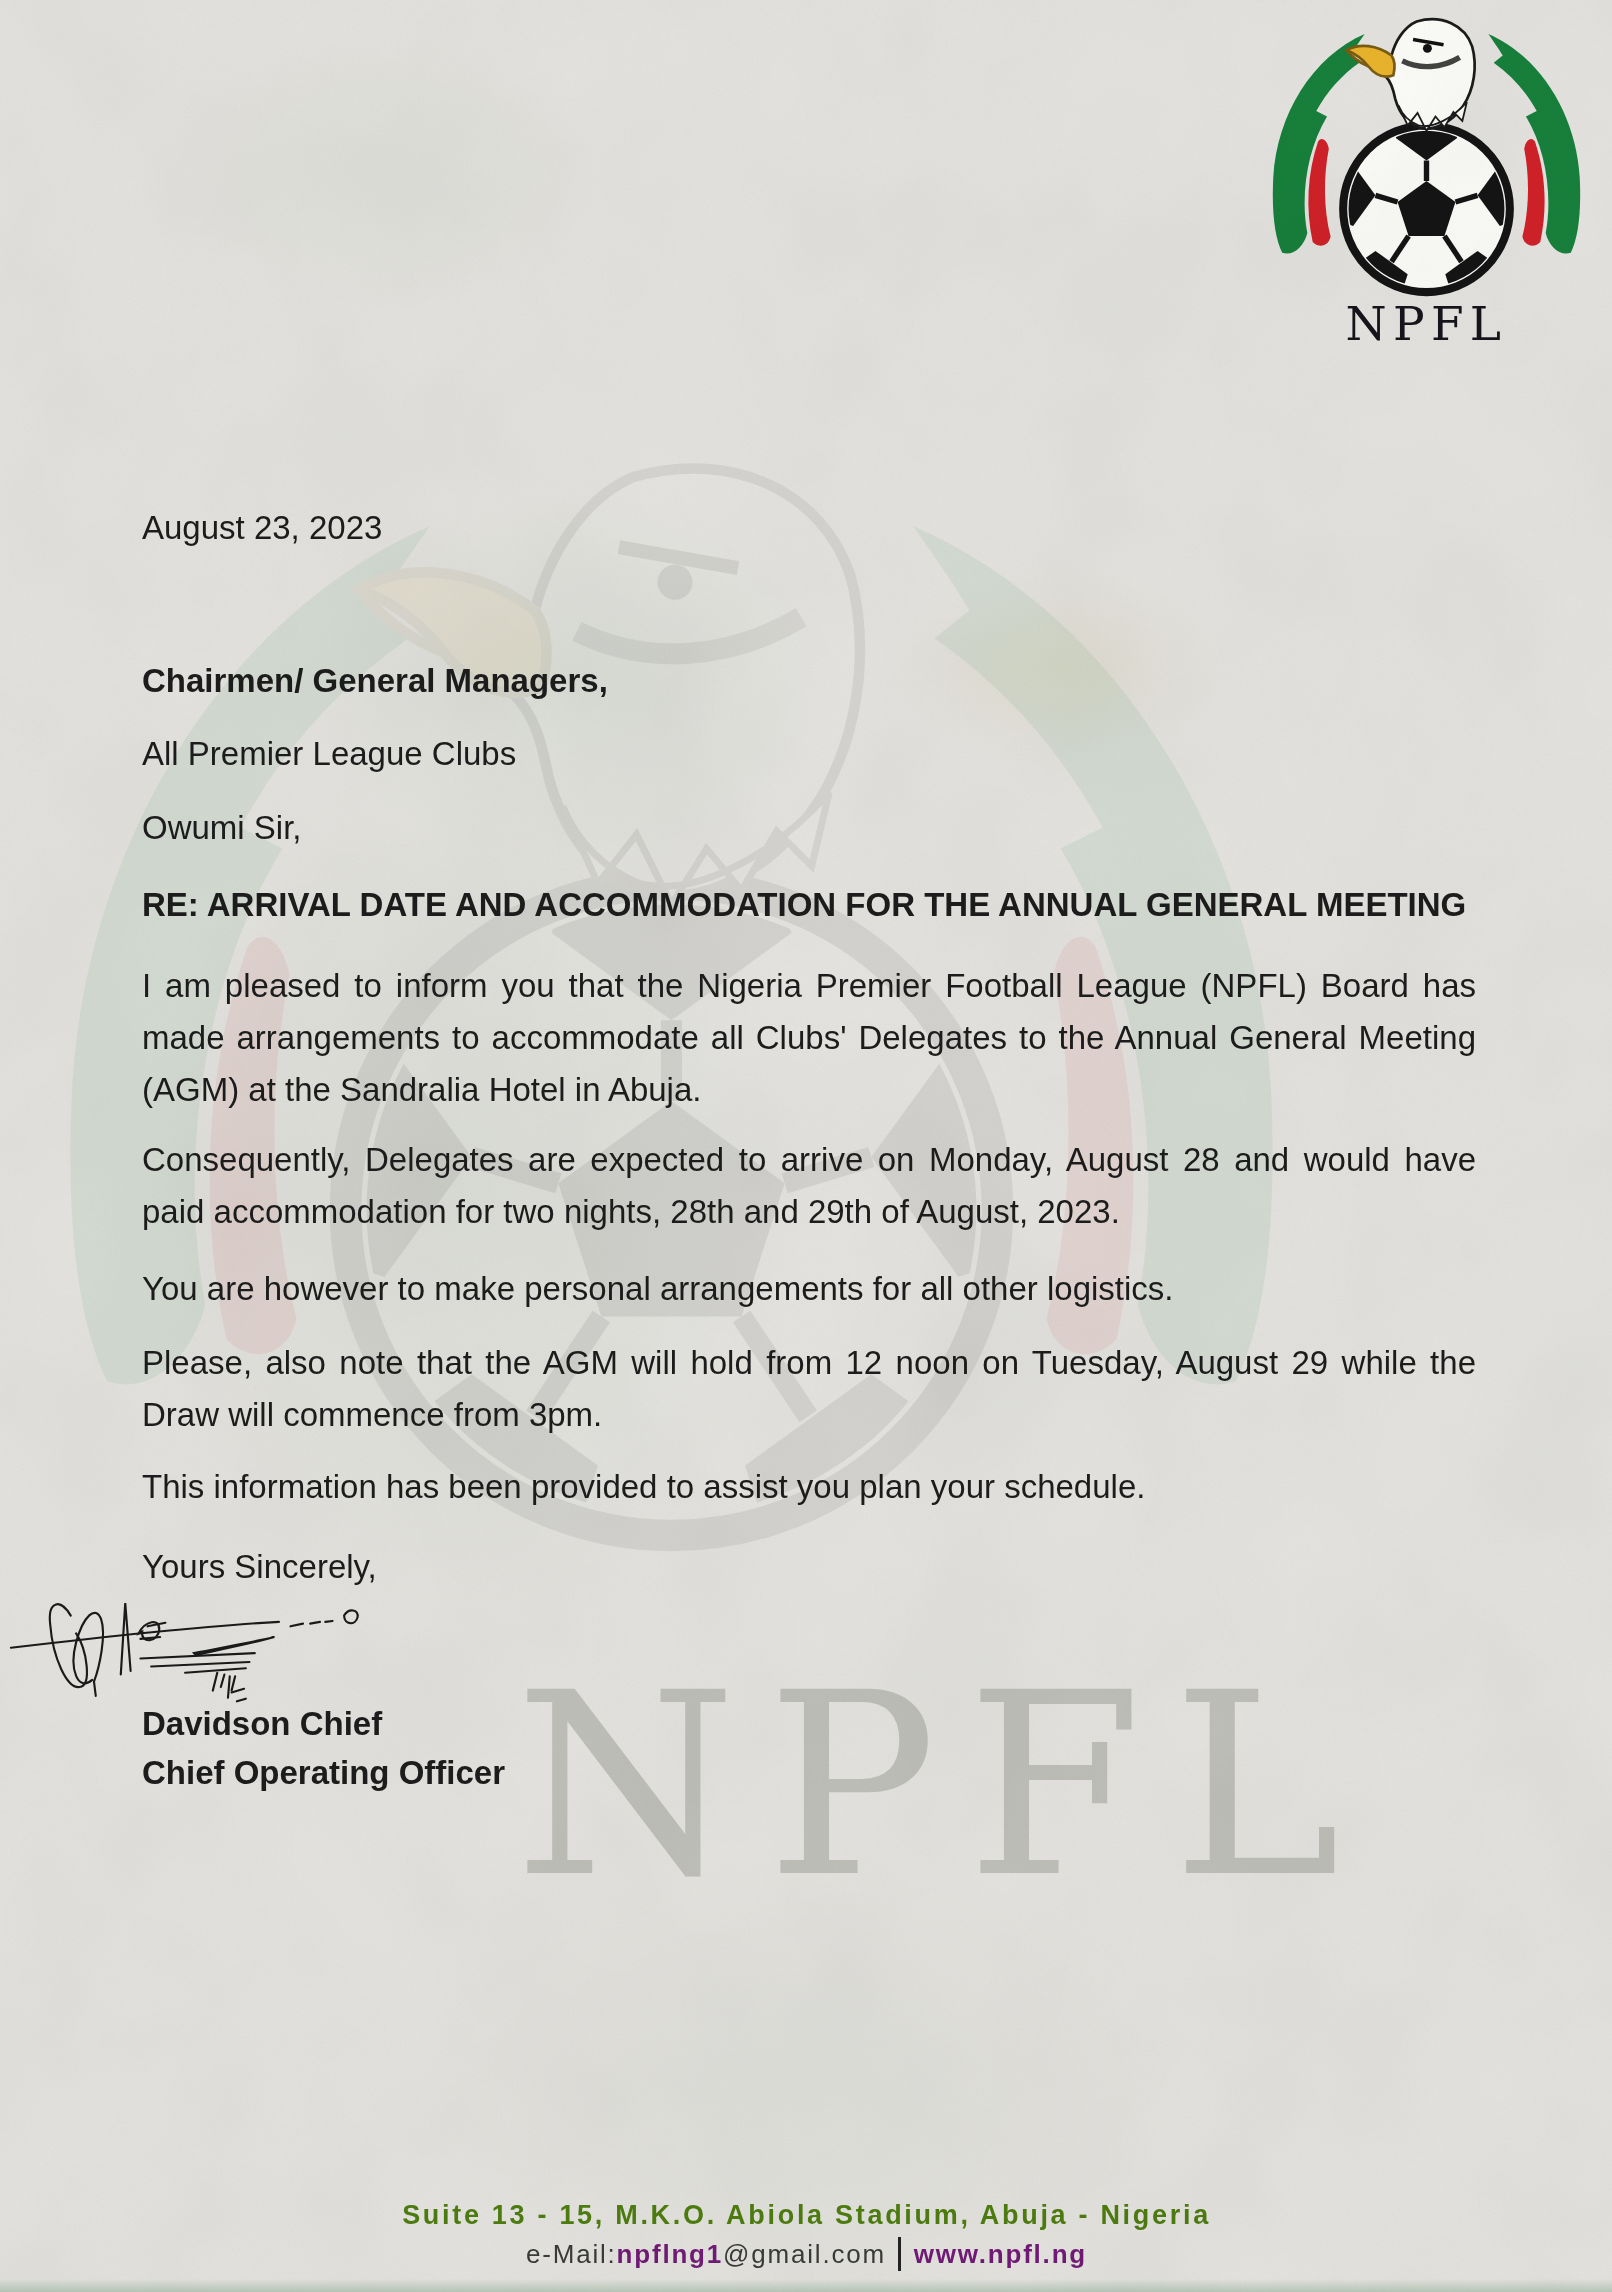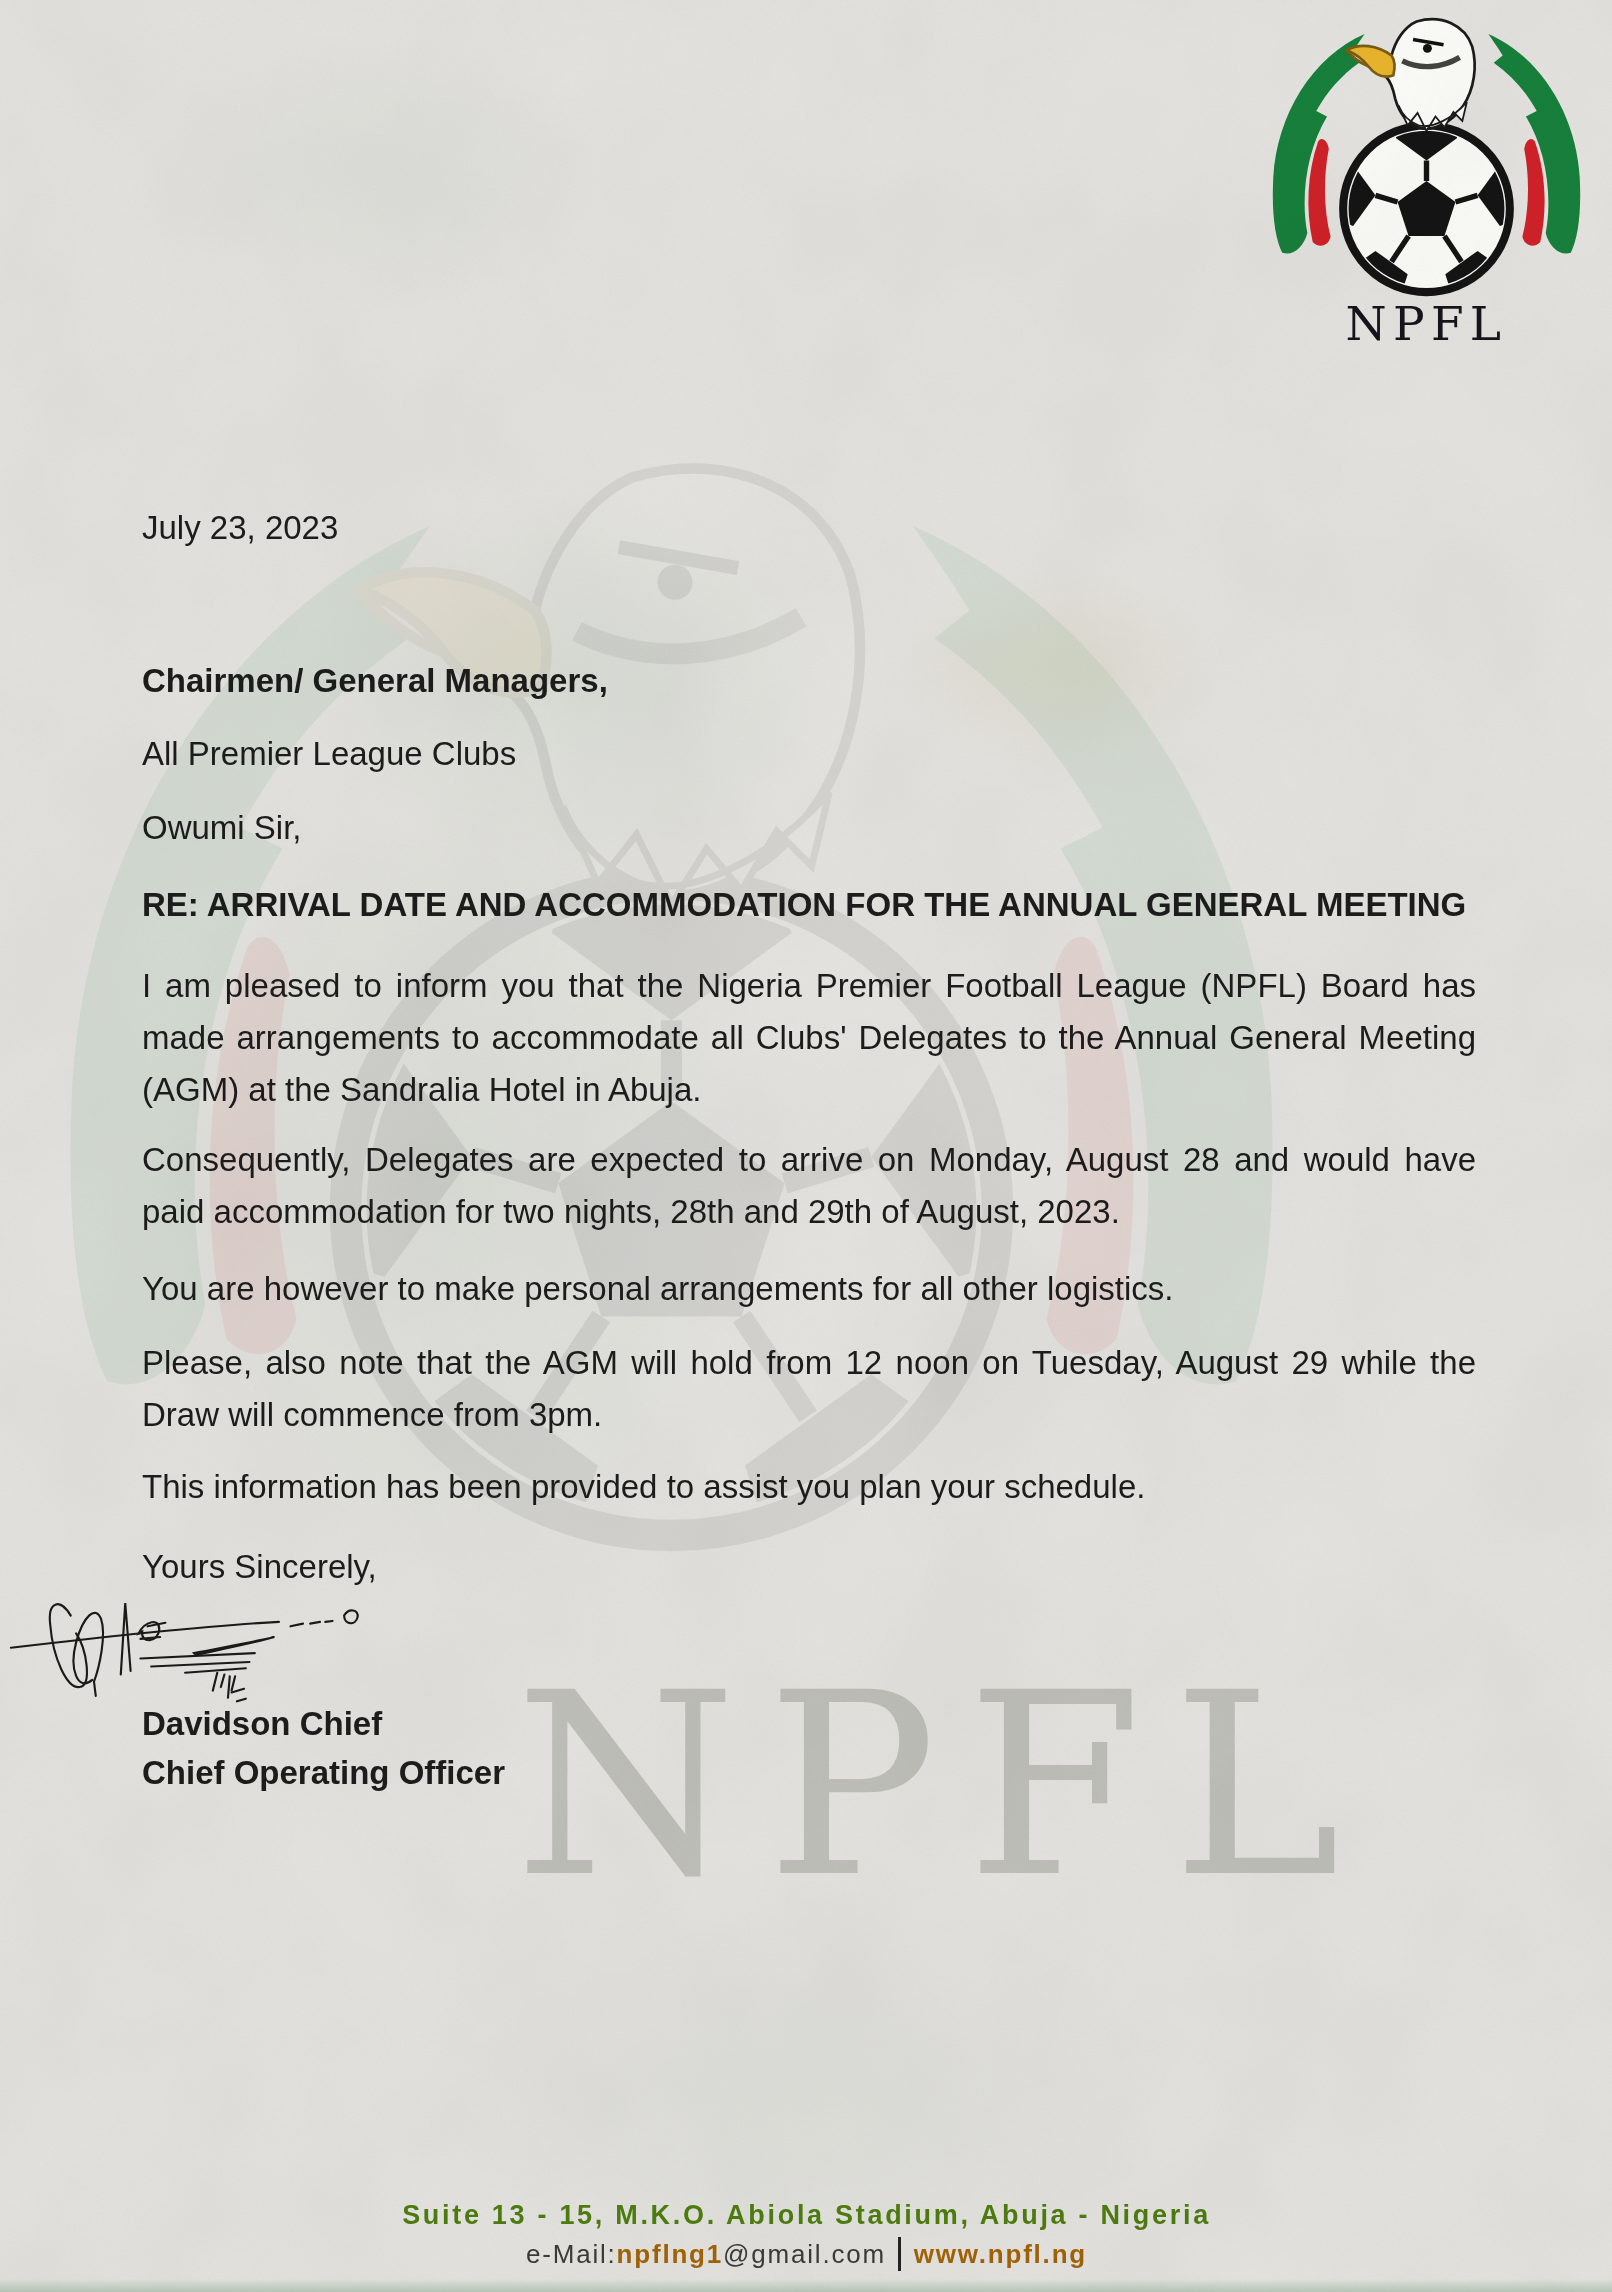--- a/index.html
+++ b/index.html
@@ -54,21 +54,21 @@
   .p4{top:1337px;text-align:justify;}
   .p5{top:1461px;}
   .closing{top:1541px;}
   .sig{position:absolute;left:-136px;top:1587px;width:385px;height:134px;}
   .name{top:1698px;font-weight:bold;}
   .title{top:1747px;font-weight:bold;}
   
   .footer{position:absolute;left:0;right:0;text-align:center;}
   .footer-address{top:2200px;font-weight:bold;font-size:27px;letter-spacing:2.7px;color:#4d7c0f;}
   .footer-contact{top:2237px;font-size:26px;letter-spacing:1.8px;color:#3a3a38;}
-  .footer-contact .b{font-weight:bold;color:#a16207;}
+  .footer-contact .b{font-weight:bold;color:#701a75;}
   .footer-contact .pipe{
     display:inline-block;width:2.7px;height:34px;background:#222;
     margin:0 12.5px;vertical-align:-8px;
   }
   .grain{mix-blend-mode:multiply;opacity:0.6;}
 </style>
 </head>
 <body>
 
 <svg width="0" height="0" style="position:absolute" aria-hidden="true">
@@ -126,21 +126,21 @@
 <div class="wm-text">NPFL</div>
 
 <div class="logo">
   <svg viewBox="0 0 414 330">
       <use href="#crest"></use>
     </svg>
   <div class="logo-text">NPFL</div>
 </div>
 
 <div class="content">
-  <div class="fs date">July 23, 2023</div>
+  <div class="fs date">August 23, 2023</div>
   <div class="fs recipient1">Chairmen/ General Managers,</div>
   <div class="fs recipient2">All Premier League Clubs</div>
   <div class="fs salutation">Owumi Sir,</div>
   <div class="fs subject">RE: ARRIVAL DATE AND ACCOMMODATION FOR THE ANNUAL GENERAL MEETING</div>
   <p class="fs p1">I am pleased to inform you that the Nigeria Premier Football League (NPFL) Board has made arrangements to accommodate all Clubs' Delegates to the Annual General Meeting (AGM) at the Sandralia Hotel in Abuja.</p>
   <p class="fs p2">Consequently, Delegates are expected to arrive on Monday, August 28 and would have paid accommodation for two nights, 28th and 29th of August, 2023.</p>
   <p class="fs p3">You are however to make personal arrangements for all other logistics.</p>
   <p class="fs p4">Please, also note that the AGM will hold from 12 noon on Tuesday, August 29 while the Draw will commence from 3pm.</p>
   <p class="fs p5">This information has been provided to assist you plan your schedule.</p>
   <div class="fs closing">Yours Sincerely,</div>

